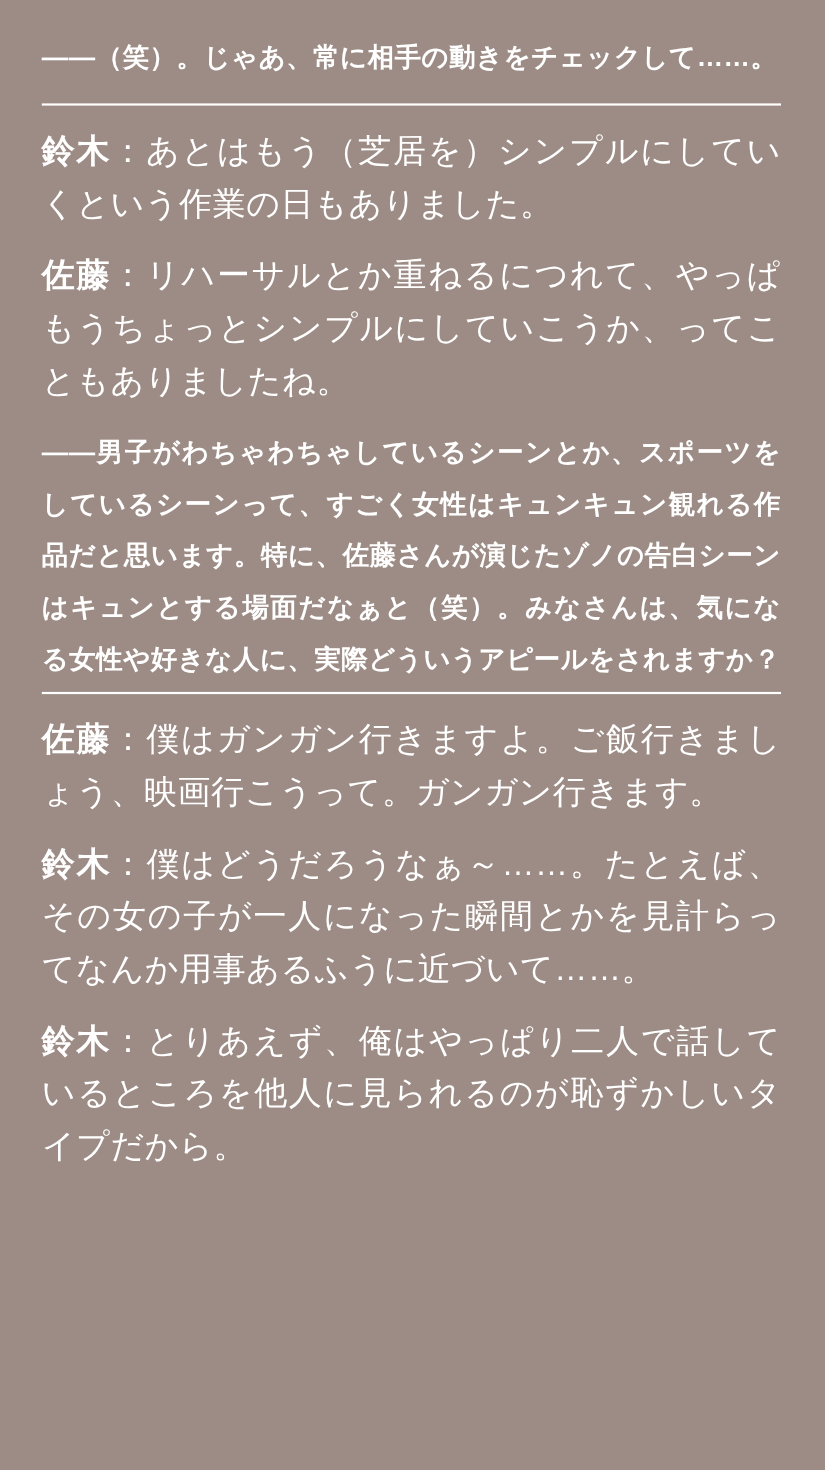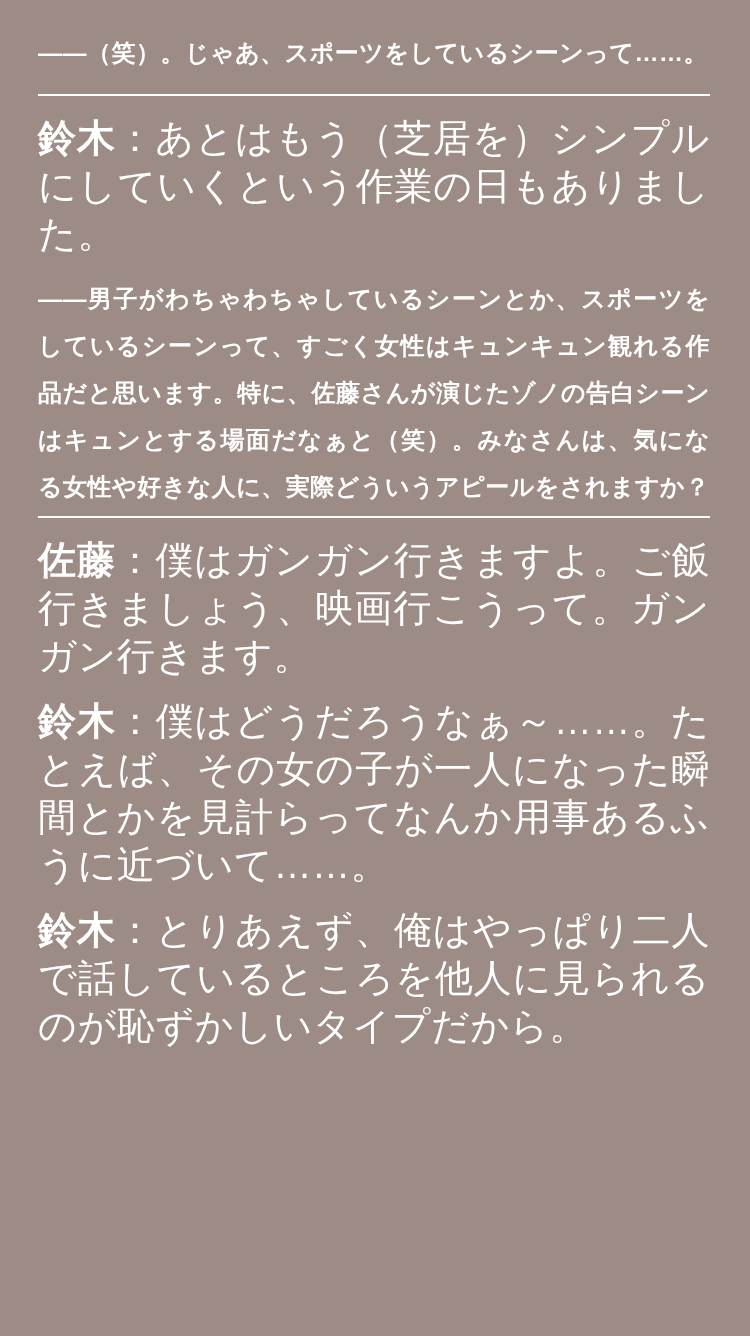--- a/index.html
+++ b/index.html
@@ -16,42 +16,43 @@
   }
   .q {
     font-size: 24px;
     font-weight: bold;
     line-height: 47px;
     letter-spacing: 0.5px;
     margin: 0 0 17px 0;
     text-align: justify;
   }
   .a {
-    font-size: 38px;
+    font-size: 30px;
     font-weight: 400;
     line-height: 48px;
     letter-spacing: 0.5px;
     margin: 0 0 17px 0;
     text-align: justify;
   }
   .mb0 { margin-bottom: 0; }
   .speaker { font-weight: bold; }
   .divider {
     height: 2px;
     background: #FFFFFF;
     border: none;
     margin: 18px 0;
   }
   .divider.tight { margin-top: 6px; }
 </style>
 </head>
 <body>
 
 <div class="article">
-    <p class="q">——（笑）。じゃあ、スポーツをしているシーンって……。</p>
+    <p class="q">——（笑）。じゃあ、常に相手の動きをチェックして……。</p>
     <div class="divider"></div>
     <p class="a"><span class="speaker">鈴木</span><span>：</span><span>あとはもう（芝居を）シンプルにしていくという作業の日もありました。</span></p>
+    <p class="a"><span class="speaker">佐藤</span><span>：</span><span>リハーサルとか重ねるにつれて、やっぱもうちょっとシンプルにしていこうか、ってこともありましたね。</span></p>
     <p class="q mb0">——男子がわちゃわちゃしているシーンとか、スポーツをしているシーンって、すごく女性はキュンキュン観れる作品だと思います。特に、佐藤さんが演じたゾノの告白シーンはキュンとする場面だなぁと（笑）。みなさんは、気になる女性や好きな人に、実際どういうアピールをされますか？</p>
     <div class="divider tight"></div>
     <p class="a"><span class="speaker">佐藤</span><span>：</span><span>僕はガンガン行きますよ。ご飯行きましょう、映画行こうって。ガンガン行きます。</span></p>
     <p class="a"><span class="speaker">鈴木</span><span>：</span><span>僕はどうだろうなぁ～……。たとえば、その女の子が一人になった瞬間とかを見計らってなんか用事あるふうに近づいて……。</span></p>
     <p class="a"><span class="speaker">鈴木</span><span>：</span><span>とりあえず、俺はやっぱり二人で話しているところを他人に見られるのが恥ずかしいタイプだから。</span></p>
   </div>
 
 </body></html>

